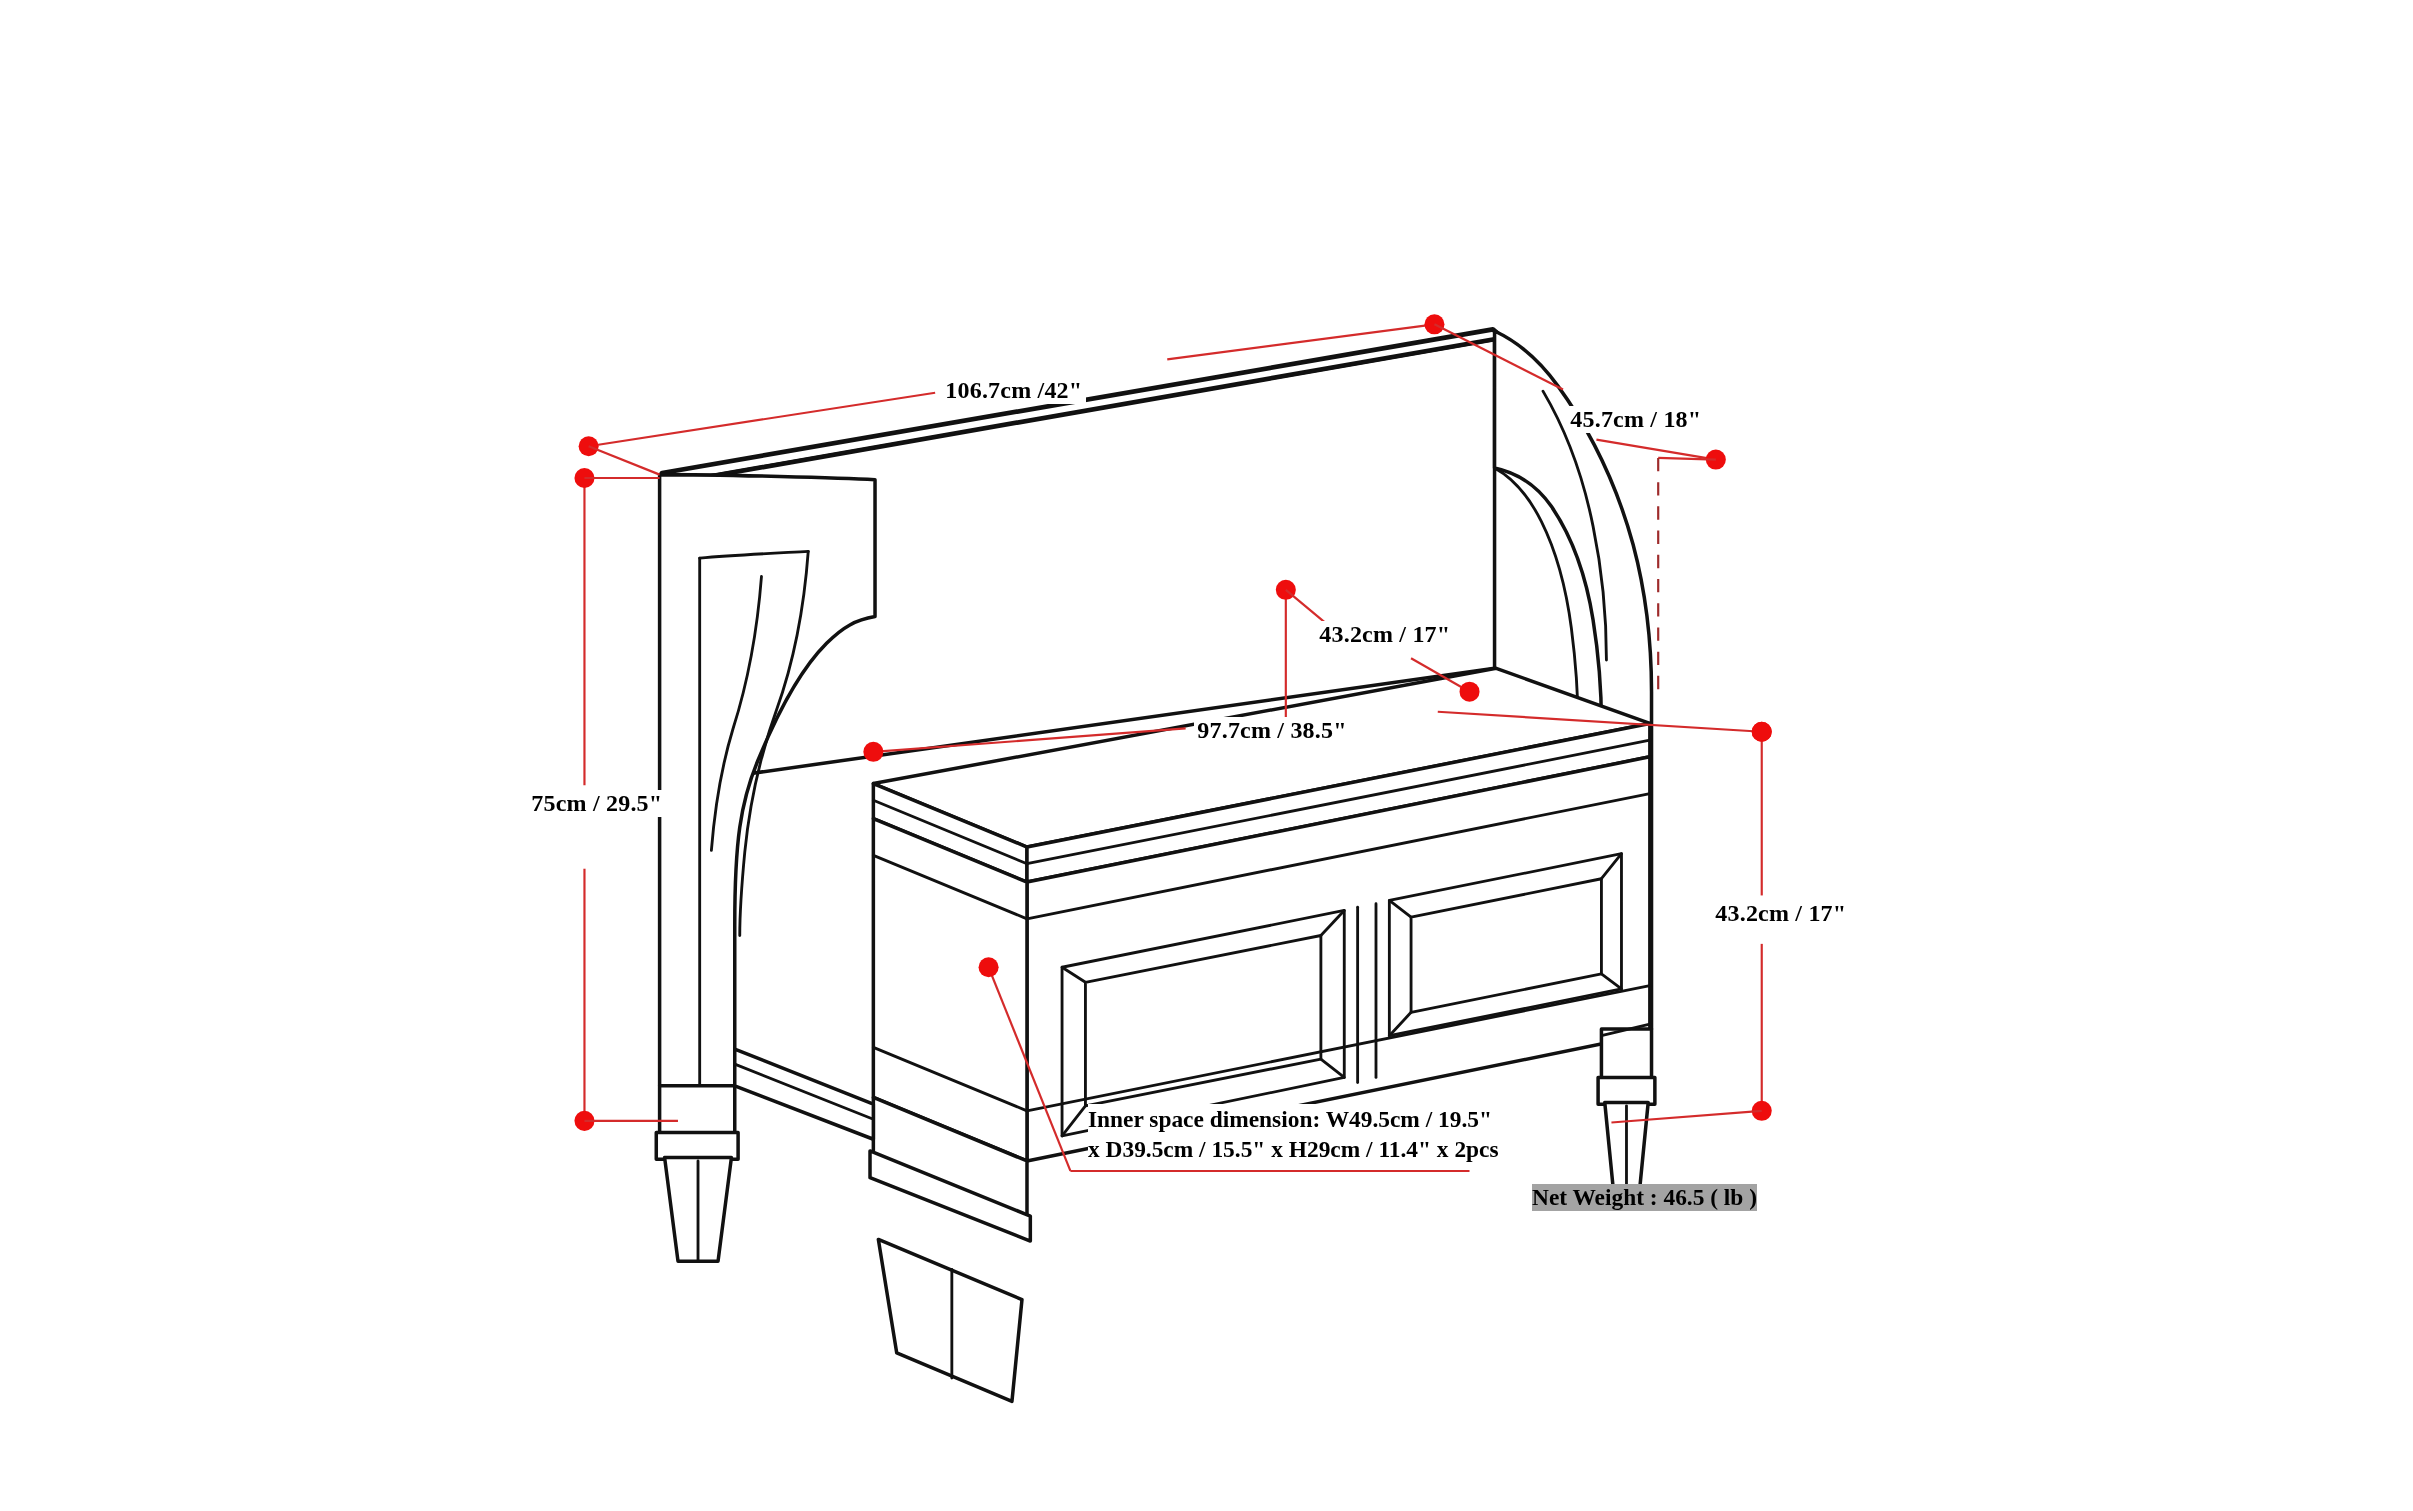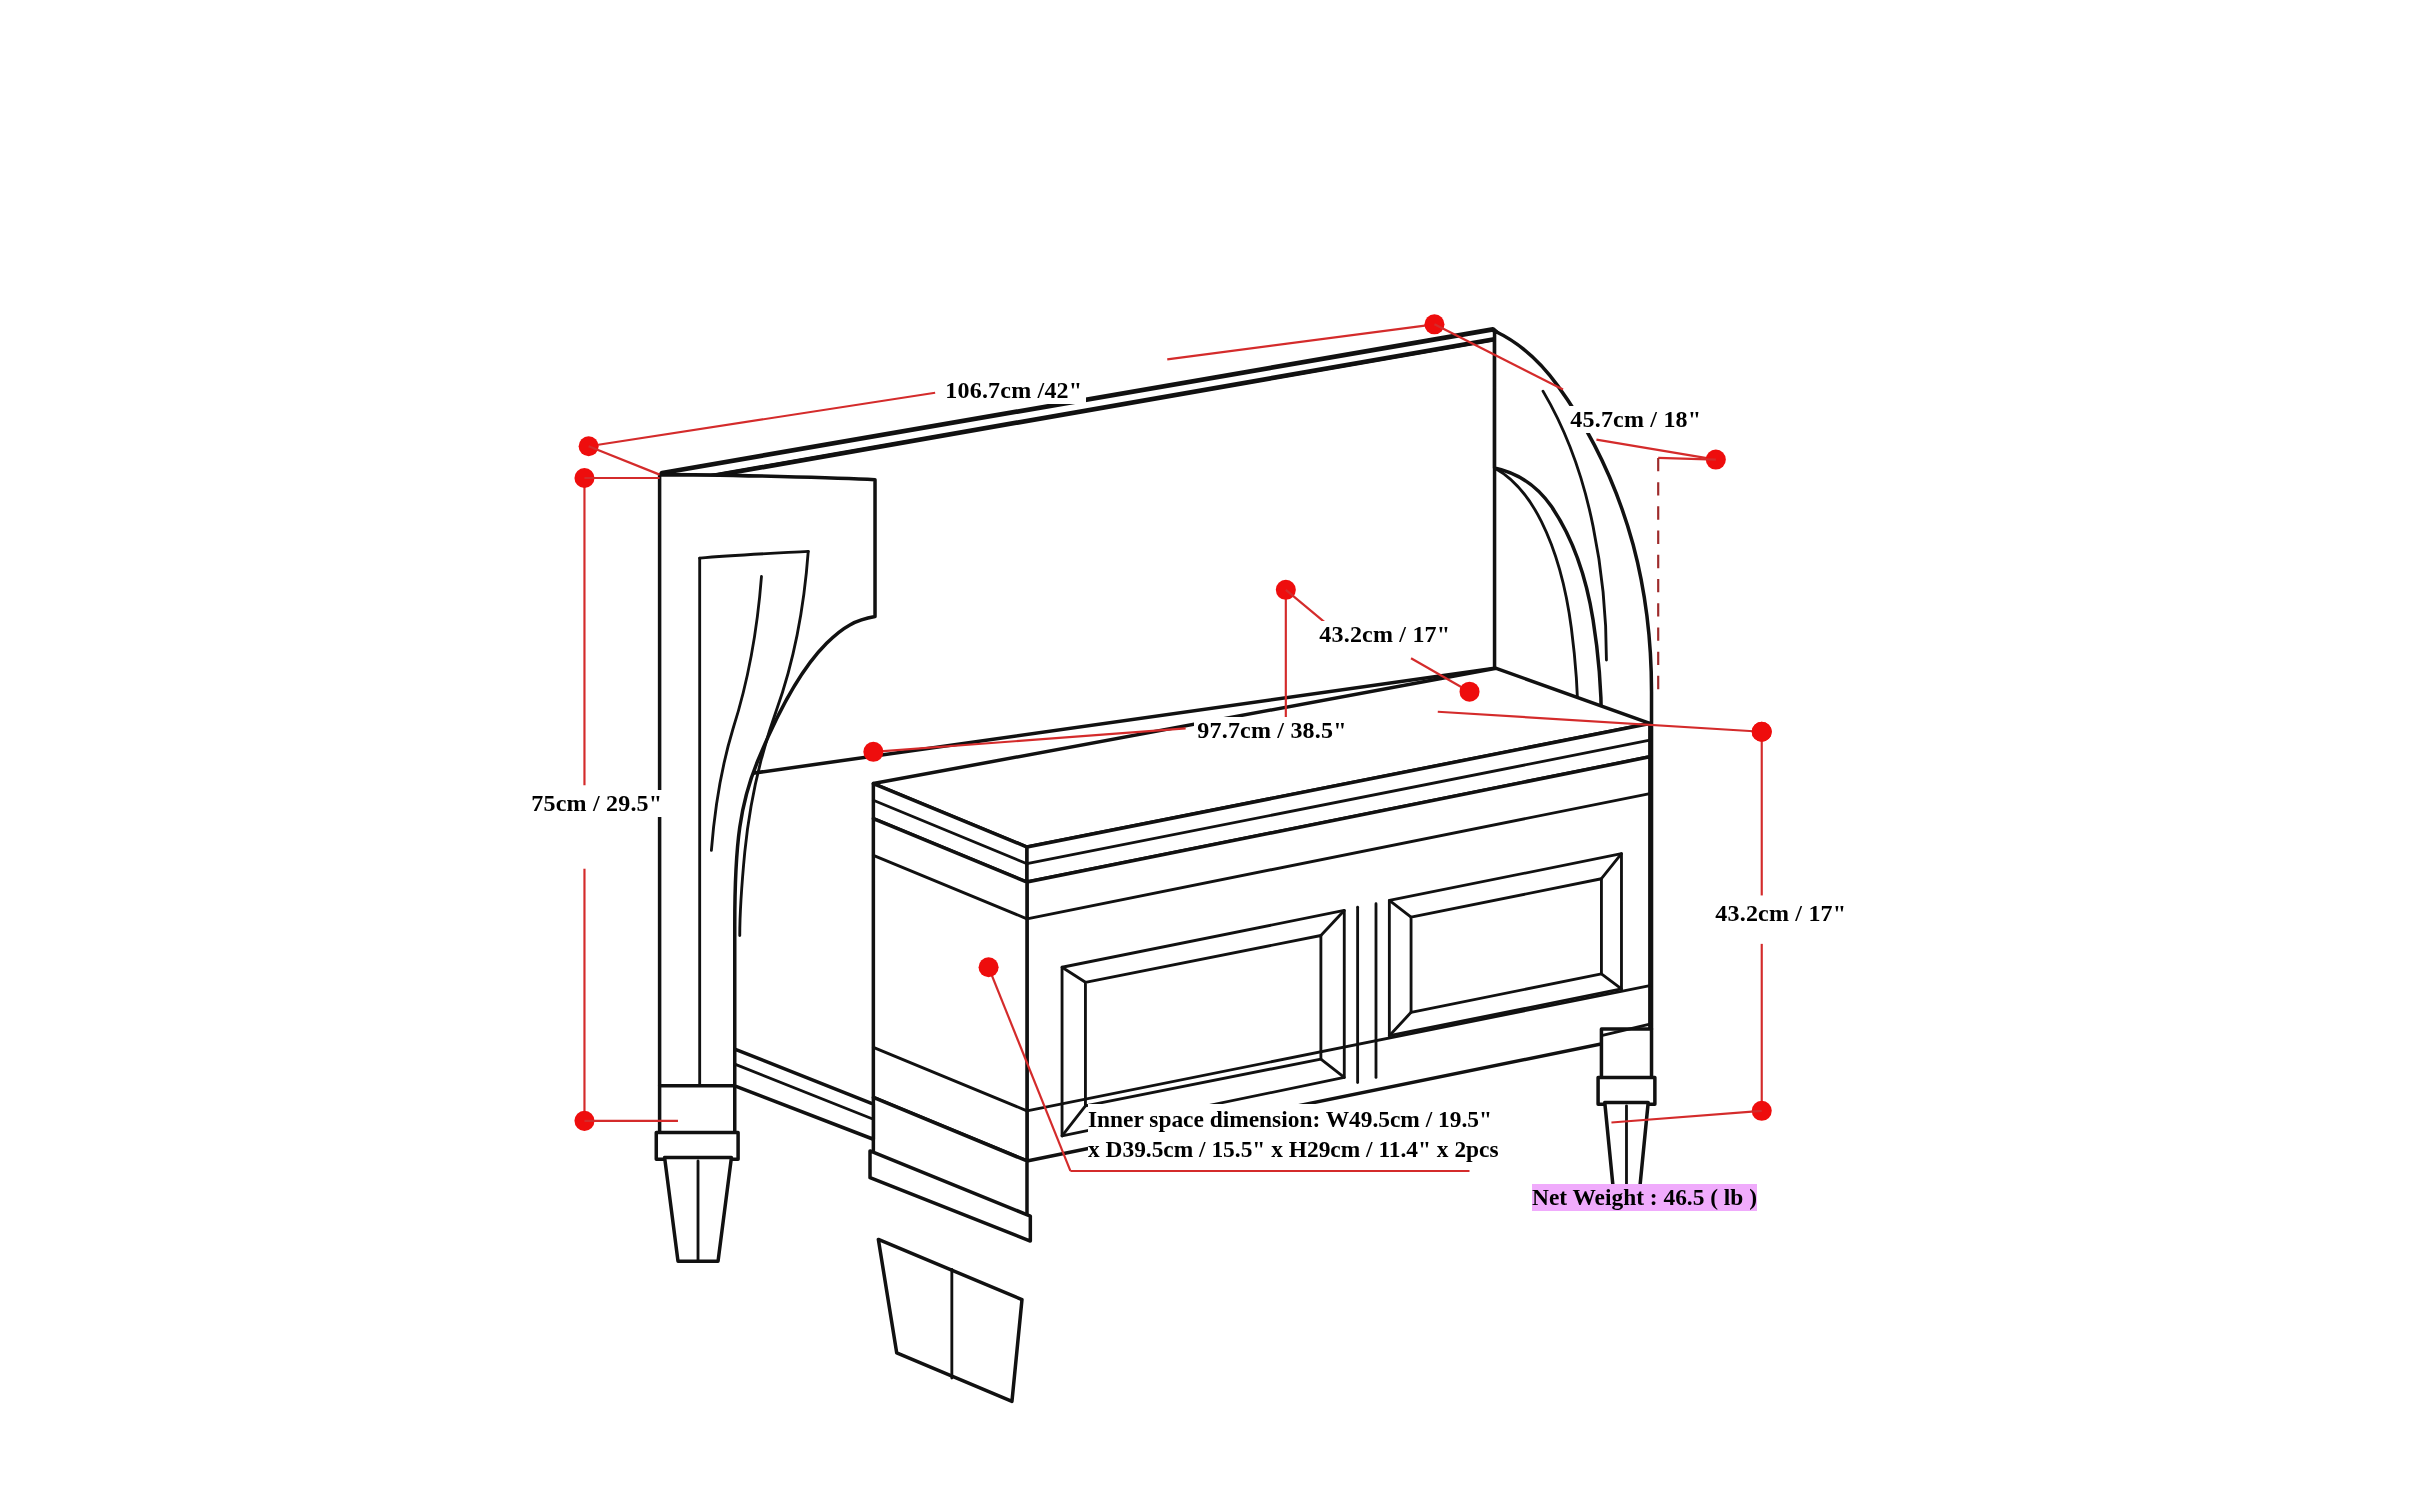--- a/index.html
+++ b/index.html
@@ -56,21 +56,21 @@
     margin-left: 12px;
   }
   .note-weight {
     position: absolute;
     left: 1532px;
     top: 1184px;
     font-size: 23.4px;
     font-weight: bold;
     color: #000000;
     white-space: nowrap;
-    background: #f0abfc;
+    background: #a3a3a3;
   }
 </style>
 </head>
 <body>
 
 <div id="stage">
 
   <svg id="drawing" viewBox="0 0 2890 1810" xmlns="http://www.w3.org/2000/svg">
 
     <defs>

